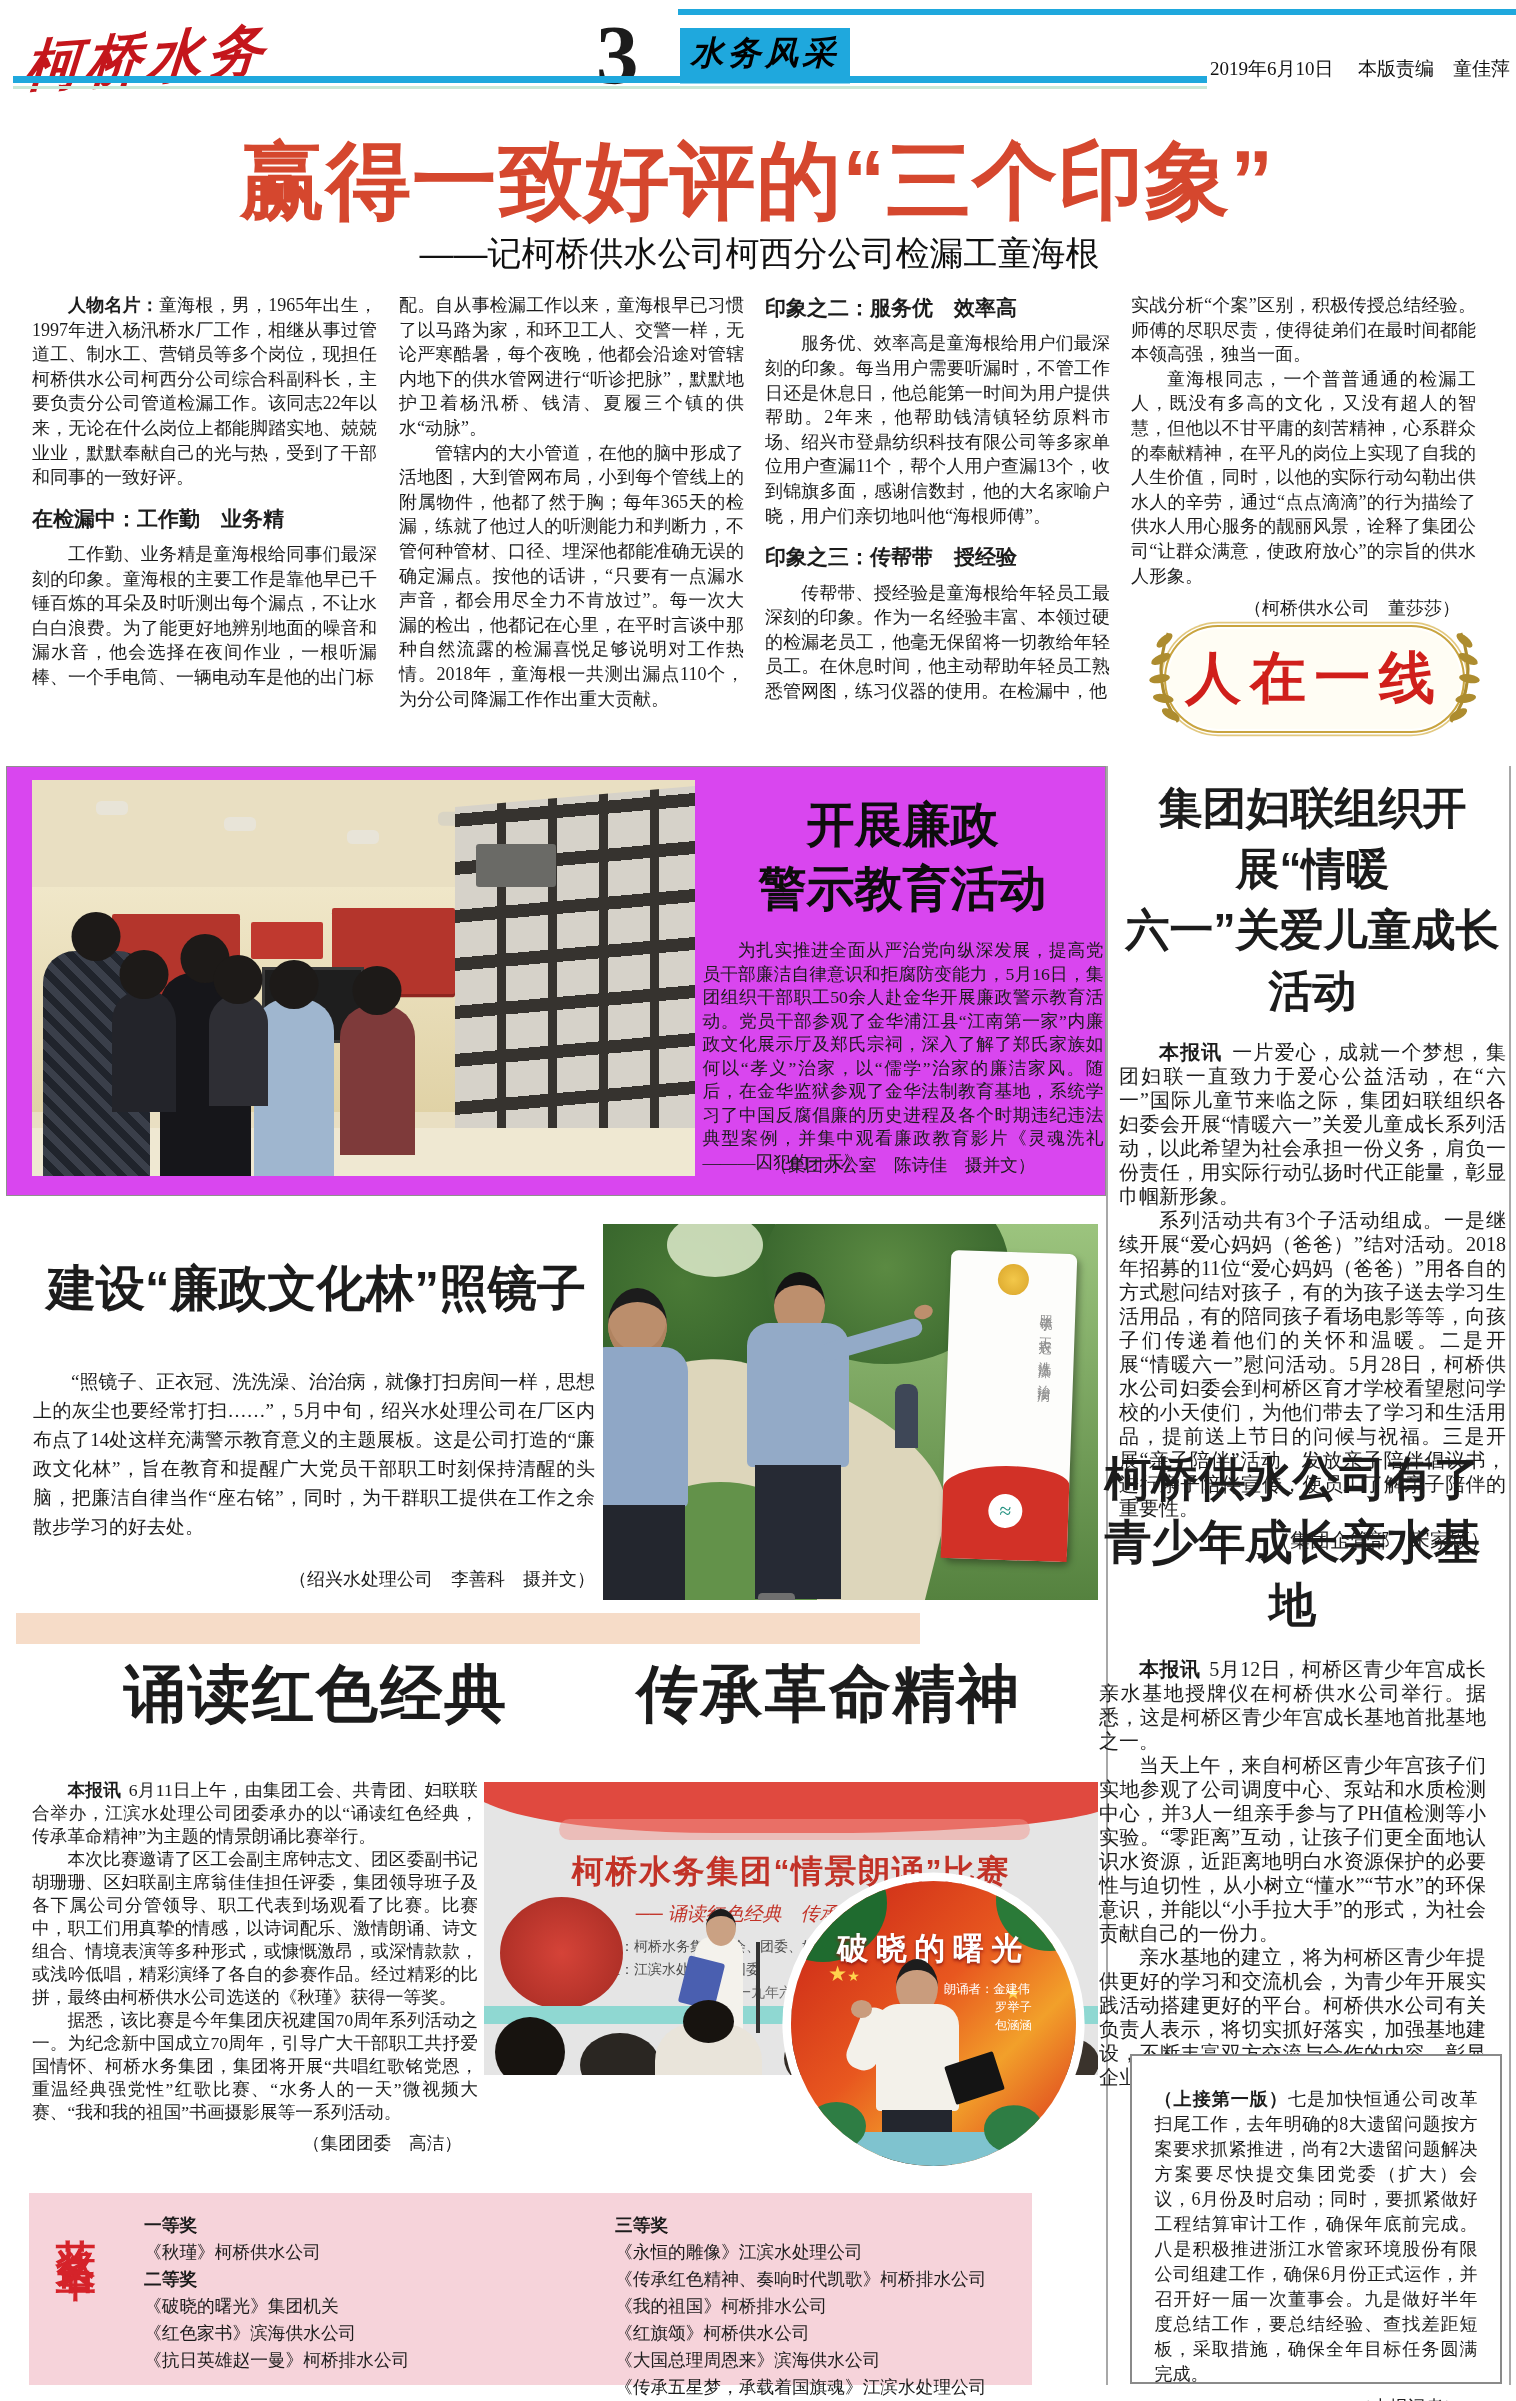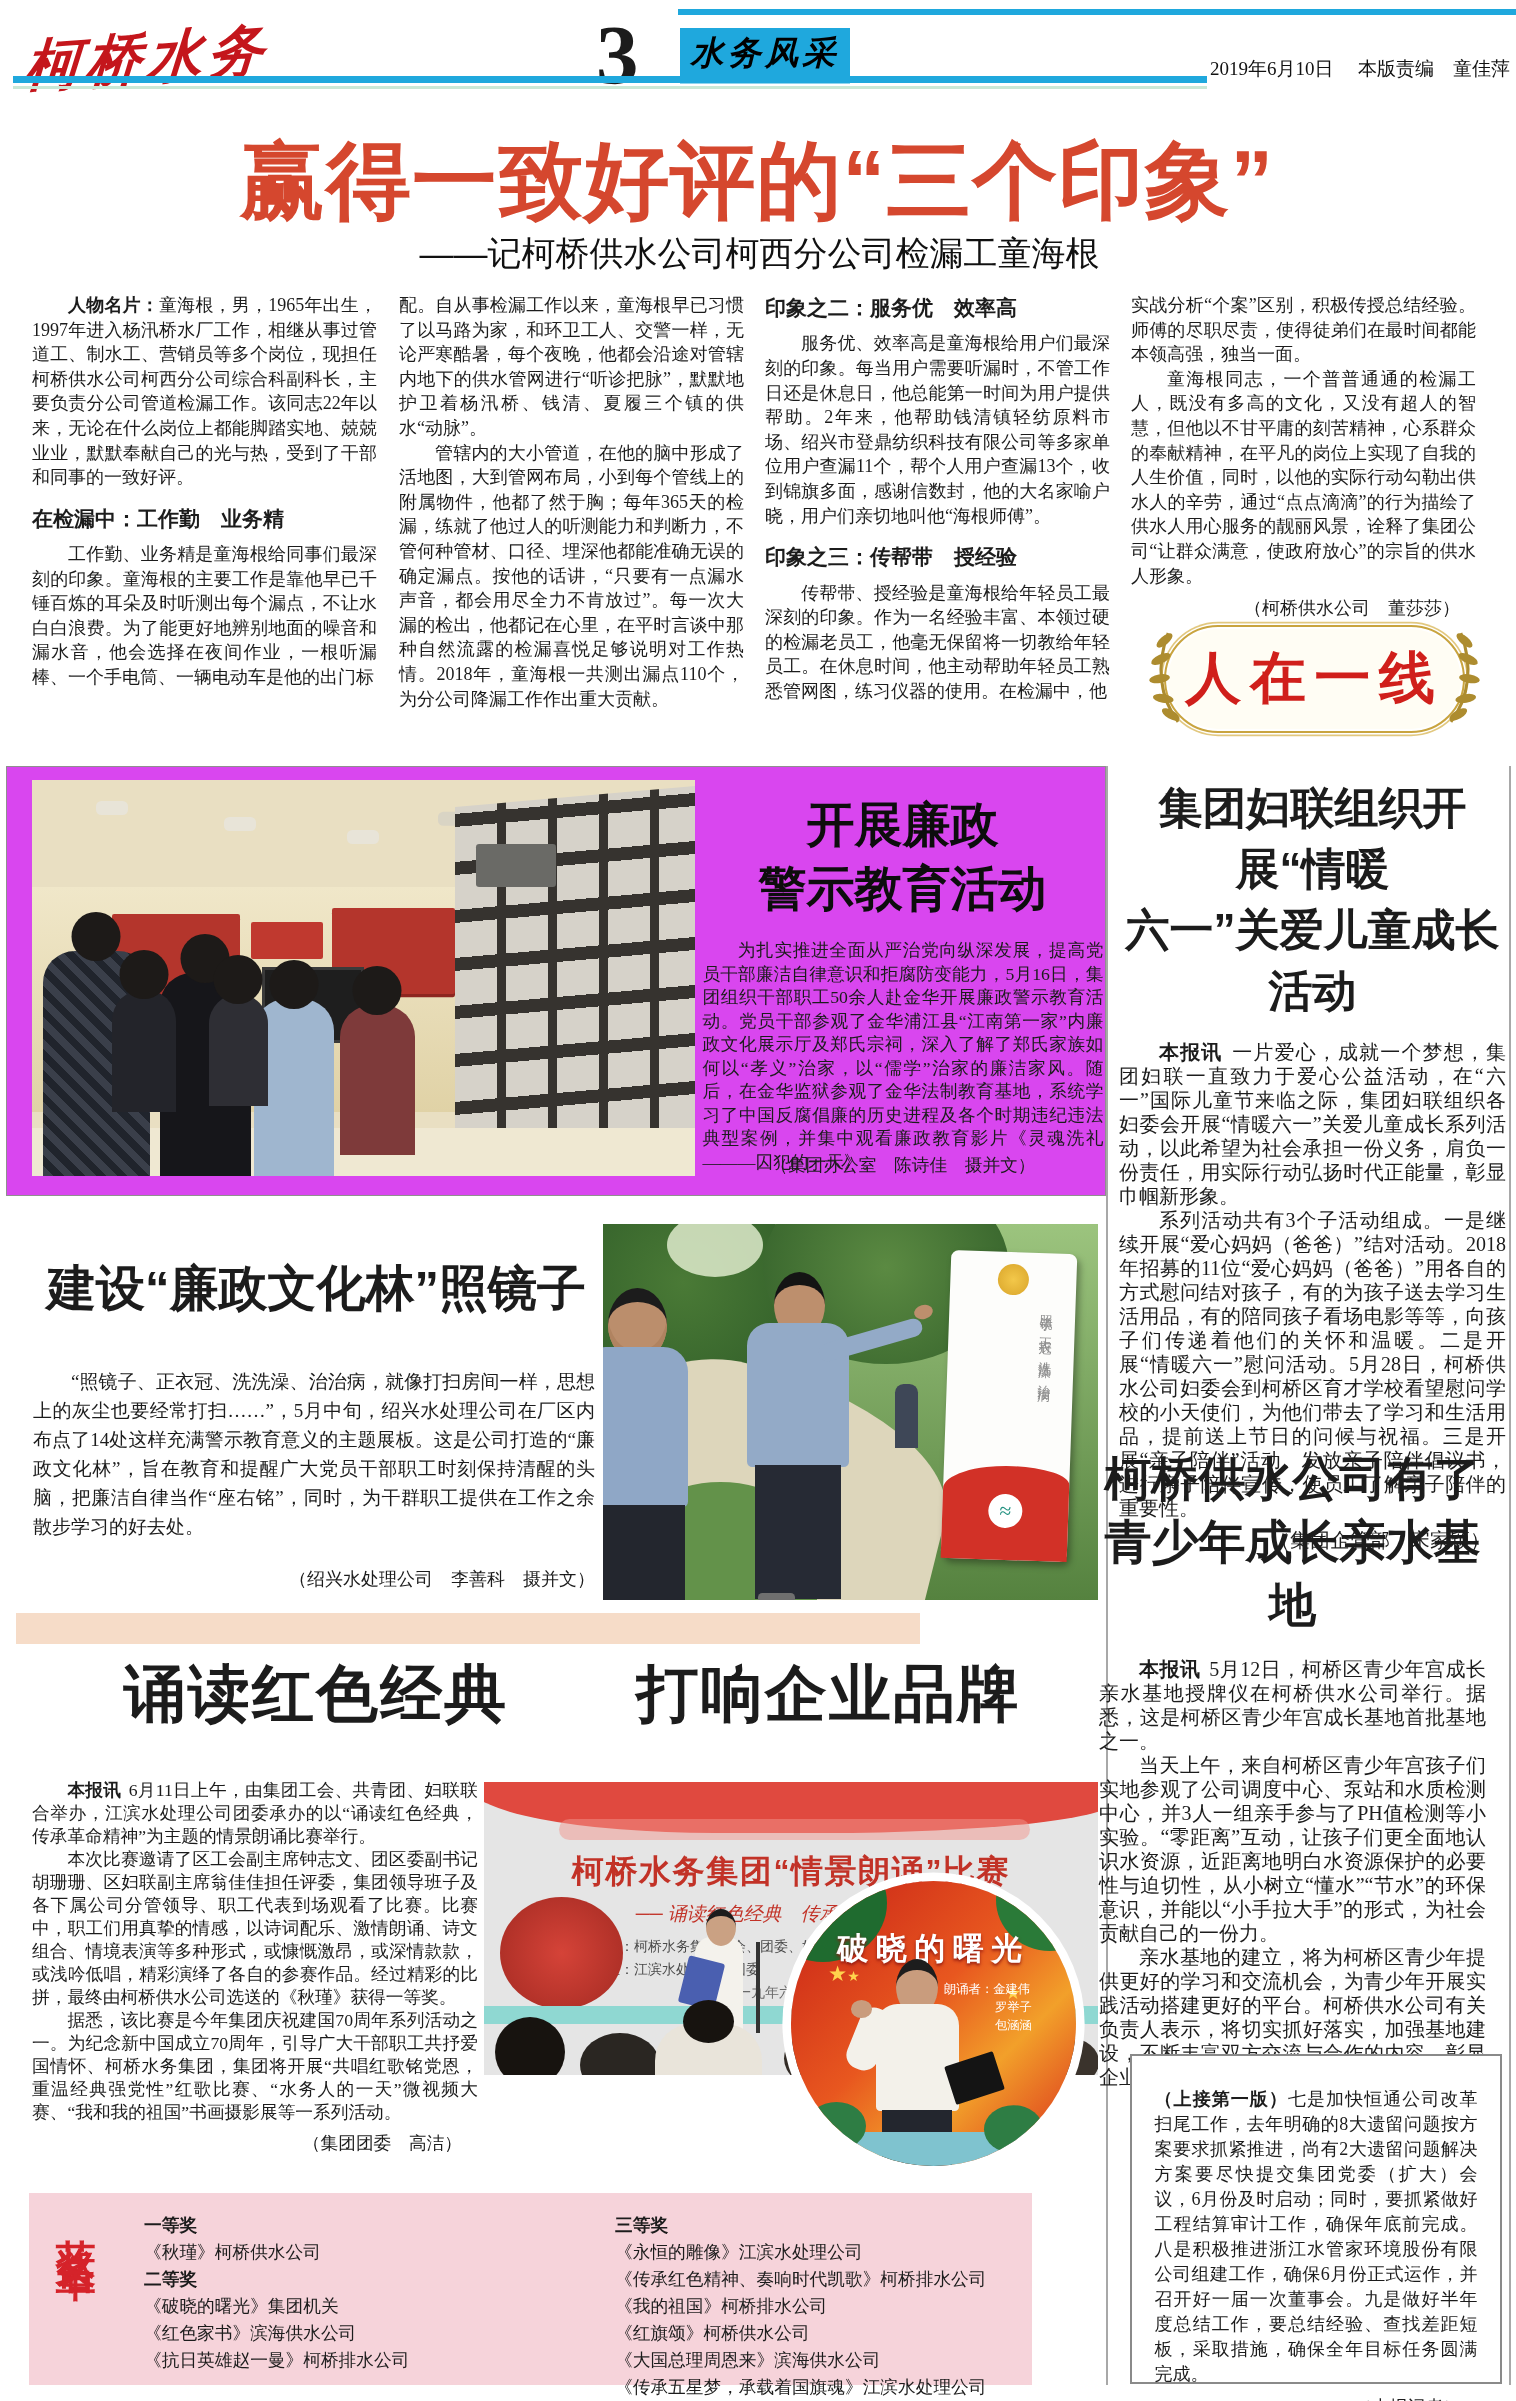--- a/index.html
+++ b/index.html
@@ -183,21 +183,21 @@
     <div class="ab" style="right:26px;top:28px;width:126px;height:308px;background:#fdfdfb;border-radius:7.5px;transform:rotate(2deg);box-shadow:3.2px 4.3px 7.5px rgba(0,0,0,.35);">
       <div class="ab" style="left:50%;top:11.8px;transform:translateX(-50%);width:31px;height:31px;border-radius:50%;background:radial-gradient(circle,#f3c84a,#d9a42a);"></div>
       <div class="ab" style="right:20.3px;top:51px;height:177px;writing-mode:vertical-rl;text-orientation:upright;font-size:13px;color:#8d8d8d;letter-spacing:2.1px;">照镜子 正衣冠 洗洗澡 治治病</div>
       <div class="ab" style="left:0;bottom:0;width:100%;height:94px;background:#d23127;border-radius:55% 45% 0 0/26% 18% 0 0;"></div>
       <div class="ab" style="left:50%;bottom:32px;transform:translateX(-50%);width:34px;height:34px;border-radius:50%;background:#fff;color:#1e8f7e;font-size:21.4px;line-height:34px;text-align:center;">≈</div>
     </div>
   </div>
 
   <div class="ab" style="left:16px;top:1613px;width:904px;height:31px;background:#f6dcc8;"></div>
 
-  <div class="ab hugetitle" style="left:48px;top:1652px;width:1049px;">诵读红色经典　　打响企业品牌</div>
+  <div class="ab hugetitle" style="left:48px;top:1652px;width:1049px;">诵读红色经典　　传承革命精神</div>
 
   <div class="ab recbody jus" style="left:32px;top:1779px;width:446px;">
     <p class="ind"><b>本报讯</b><span style="display:inline-block;width:7.5px;"></span><span>6月11日上午，由集团工会、共青团、妇联联合举办，江滨水处理公司团委承办的以“诵读红色经典，传承革命精神”为主题的情景朗诵比赛举行。</span></p>
     <p class="ind">本次比赛邀请了区工会副主席钟志文、团区委副书记胡珊珊、区妇联副主席翁佳佳担任评委，集团领导班子及各下属公司分管领导、职工代表到场观看了比赛。比赛中，职工们用真挚的情感，以诗词配乐、激情朗诵、诗文组合、情境表演等多种形式，或慷慨激昂，或深情款款，或浅吟低唱，精彩演绎了各自的参赛作品。经过精彩的比拼，最终由柯桥供水公司选送的《秋瑾》获得一等奖。</p>
     <p class="ind">据悉，该比赛是今年集团庆祝建国70周年系列活动之一。为纪念新中国成立70周年，引导广大干部职工共抒爱国情怀、柯桥水务集团，集团将开展“共唱红歌铭党恩，重温经典强党性”红歌比赛、“水务人的一天”微视频大赛、“我和我的祖国”书画摄影展等一系列活动。</p>
     <p class="byline">（集团团委　高洁）</p>
   </div>
 
   <div class="ab photo" style="left:484px;top:1782px;width:614px;height:293px;background:#e5e5e5;">
     <div class="ab" style="left:-16px;top:-29px;width:647px;height:80px;background:#e0493f;border-radius:0 0 45% 38%/0 0 32px 48px;"></div>

